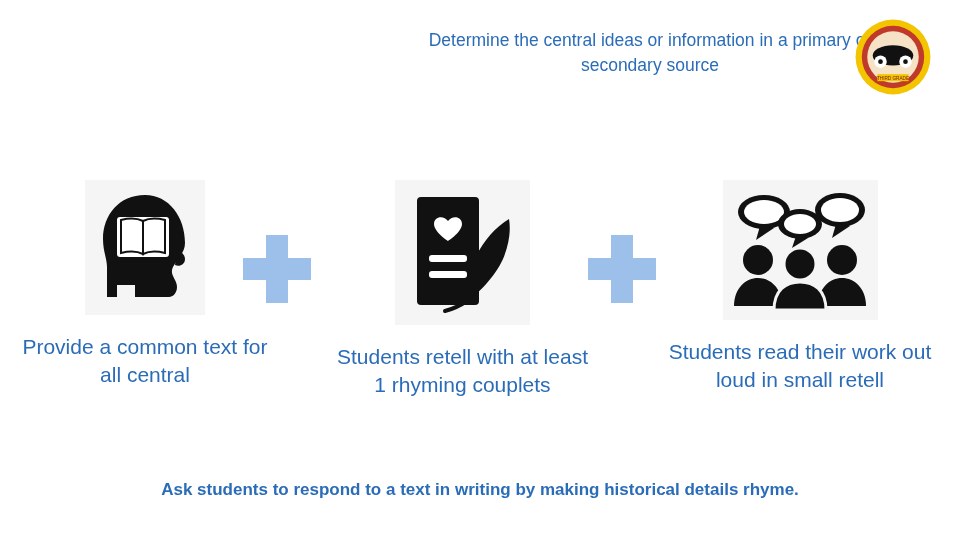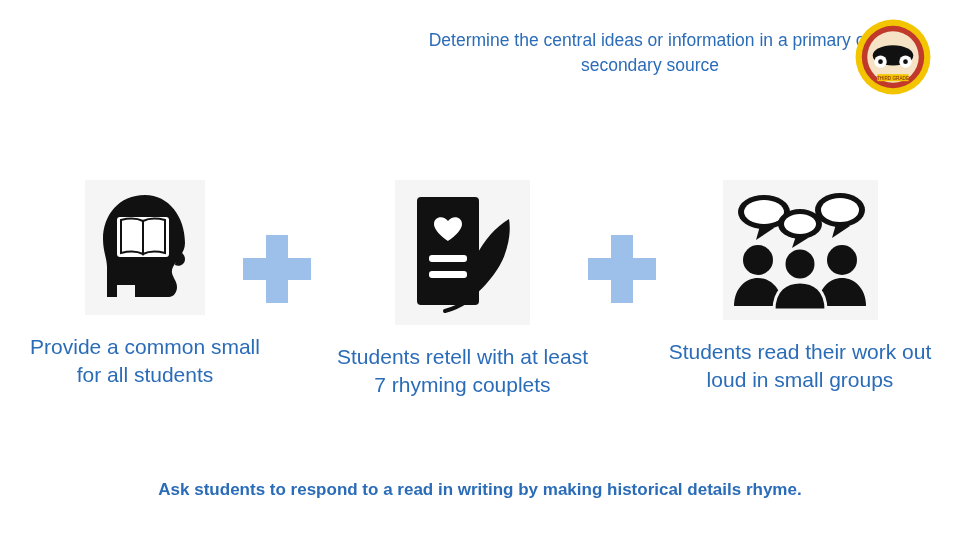--- a/index.html
+++ b/index.html
@@ -182,40 +182,40 @@
     <div class="icon-box">
       <svg width="108" height="118" viewBox="0 0 108 118">
         <path d="M54 6 C28 6 12 26 12 50 C12 62 16 70 16 78 L16 108 L26 108 L26 96 L44 96 L44 108 L78 108 C82 108 86 104 86 98 C86 90 78 86 82 78 C86 70 94 64 94 54 C94 28 78 6 54 6 Z" fill="#111"></path>
         <path d="M86 60 C90 62 94 66 94 70 C94 76 88 78 84 76" fill="#111"></path>
         <rect x="26" y="28" width="52" height="40" rx="3" fill="#fff"></rect>
         <path d="M52 32 C46 29 38 29 30 31 L30 64 C38 62 46 62 52 65 Z" fill="#fff" stroke="#111" stroke-width="2"></path>
         <path d="M52 32 C58 29 66 29 74 31 L74 64 C66 62 58 62 52 65 Z" fill="#fff" stroke="#111" stroke-width="2"></path>
         <line x1="52" y1="32" x2="52" y2="65" stroke="#111" stroke-width="2"></line>
       </svg>
     </div>
-    <div class="caption">Provide a common small for all students</div>
+    <div class="caption">Provide a common text for all central</div>
   </div>
 
   <div class="plus plus-1">
     <div class="bar-h"></div>
     <div class="bar-v"></div>
   </div>
 
   <div class="col col-2">
     <div class="icon-box wide">
       <svg width="120" height="128" viewBox="0 0 120 128">
         <rect x="14" y="8" width="62" height="108" rx="4" fill="#111"></rect>
         <path d="M45 32 C41 26 31 27 31 35 C31 43 45 52 45 52 C45 52 59 43 59 35 C59 27 49 26 45 32 Z" fill="#fff"></path>
         <rect x="26" y="66" width="38" height="7" rx="3" fill="#fff"></rect>
         <rect x="26" y="82" width="38" height="7" rx="3" fill="#fff"></rect>
         <path d="M106 30 C86 42 70 66 64 92 C62 100 62 108 64 112 C74 106 92 88 100 70 C106 56 108 42 106 30 Z" fill="#111"></path>
         <path d="M64 112 C58 116 50 120 42 122" stroke="#111" stroke-width="4" fill="none" stroke-linecap="round"></path>
       </svg>
     </div>
-    <div class="caption">Students retell with at least 7 rhyming couplets</div>
+    <div class="caption">Students retell with at least 1 rhyming couplets</div>
   </div>
 
   <div class="plus plus-2">
     <div class="bar-h"></div>
     <div class="bar-v"></div>
   </div>
 
   <div class="col col-3">
     <div class="icon-box wide3">
       <svg width="140" height="125" viewBox="0 0 140 125">
@@ -231,17 +231,17 @@
         <ellipse cx="110" cy="22" rx="19" ry="12" fill="#fff"></ellipse>
 
         <circle cx="28" cy="72" r="15" fill="#111"></circle>
         <path d="M4 118 C4 100 16 90 28 90 C40 90 52 100 52 118 Z" fill="#111"></path>
         <circle cx="112" cy="72" r="15" fill="#111"></circle>
         <path d="M88 118 C88 100 100 90 112 90 C124 90 136 100 136 118 Z" fill="#111"></path>
         <circle cx="70" cy="76" r="16" fill="#111" stroke="#f5f5f5" stroke-width="3"></circle>
         <path d="M44 122 C44 102 56 94 70 94 C84 94 96 102 96 122 Z" fill="#111" stroke="#f5f5f5" stroke-width="3"></path>
       </svg>
     </div>
-    <div class="caption">Students read their work out loud in small groups</div>
+    <div class="caption">Students read their work out loud in small retell</div>
   </div>
 </div>
 
-<div class="footer">Ask students to respond to a read in writing by making historical details rhyme.</div>
+<div class="footer">Ask students to respond to a text in writing by making historical details rhyme.</div>
 
 </body></html>

